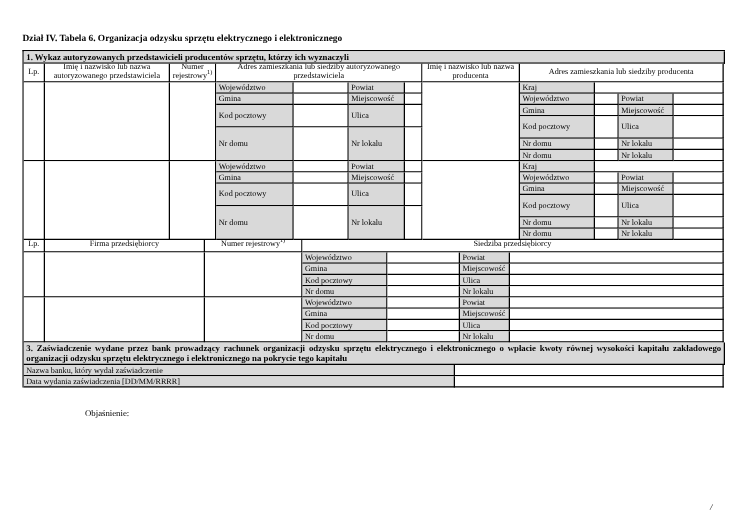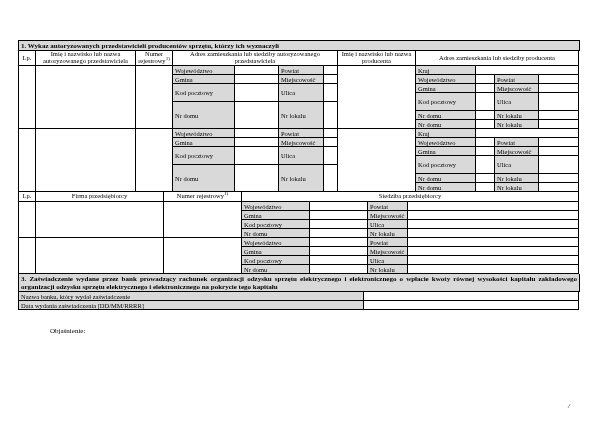--- a/index.html
+++ b/index.html
@@ -21,29 +21,30 @@
   .w17{width:17px}.w100{width:100px}.w37{width:37px}.w165{width:165px}.w78{width:78px}.w163{width:163px}
   .a62{width:62px}.a44{width:44px}.a45{width:45px}.a14{width:14px}
   .b60{width:60px}.b19{width:19px}.b44{width:44px}.b40{width:40px}.b103{width:103px}
   
   .f128{width:128px}.f78{width:78px}.w337{width:337px}
   .g68{width:68px}.g58{width:58px}.g40{width:40px}.g171{width:171px}
   
   .s3l{width:345px}.s3v{width:215px}
   
   .h9{height:9px}.h10{height:10px}.h15{height:15px}.h18{height:18px}.h27{height:27px}.h63{height:63px}
-  .foot { position: absolute; left: 50px; top: 327px; font-size: 7px; }
+  .foot { position: absolute; left: 68px; top: 327px; font-size: 7px; }
   .foot .fline { margin-top: 2px; display: flex; }
   .foot .fsup { font-size: 5px; vertical-align: super; margin-right: 6px; }
   .pagemark { position: absolute; left: 568px; top: 402px; font-size: 7px; font-style: italic; }
 </style>
 </head>
 <body>
 
 <div class="page">
+  <div class="title">Dział IV. Tabela 6. Organizacja odzysku sprzętu elektrycznego i elektronicznego</div>
 
   <div class="ftable">
 
     <div class="r">
         <div class="c hd h10">1. Wykaz autoryzowanych przedstawicieli producentów sprzętu, którzy ich wyznaczyli</div>
       </div>
 
     <div class="r">
       <div class="c ch w17 h15">Lp.</div>
       <div class="c ch w100 h15">Imię i nazwisko lub nazwa autoryzowanego przedstawiciela</div>

